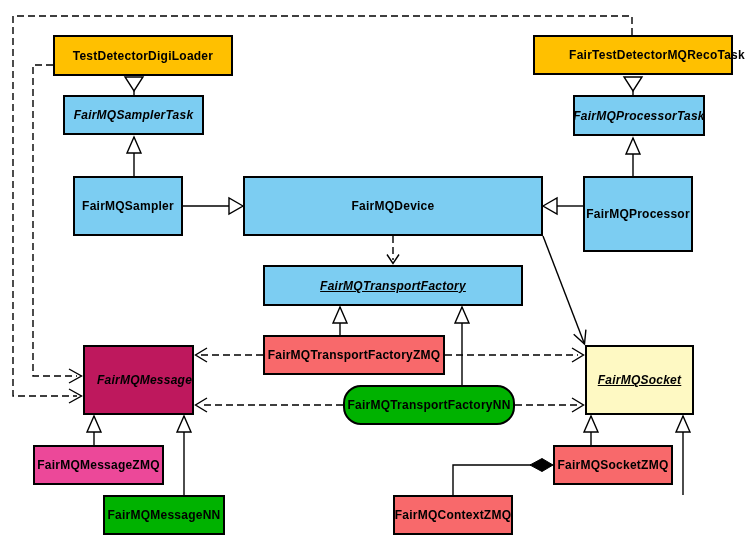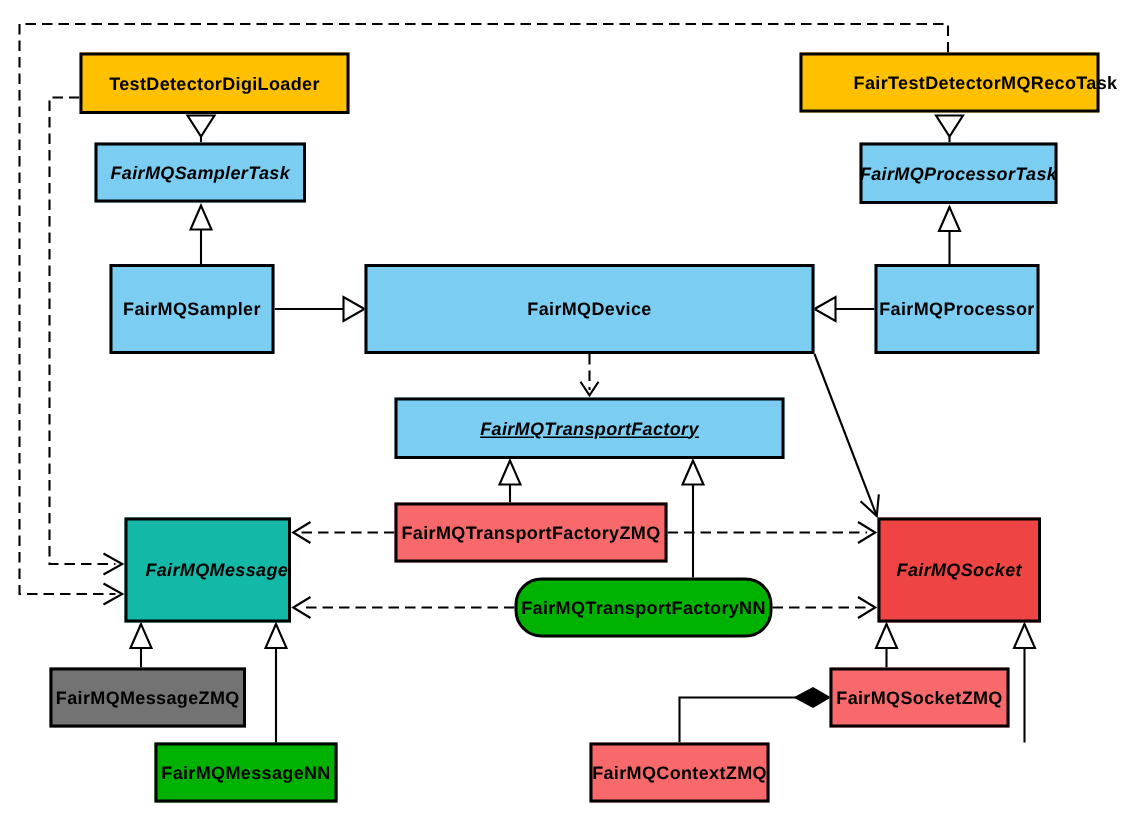--- a/index.html
+++ b/index.html
@@ -27,21 +27,21 @@
     text-align:center;
   }
   .node.abstract{font-style:italic;}
 
   .n-digi-loader{left:53px;top:35px;width:180px;height:41px;}
   .n-sampler-task{left:63px;top:95px;width:141px;height:40px;}
   .n-sampler{left:73px;top:176px;width:110px;height:60px;}
   .n-device{left:243px;top:176px;width:300px;height:60px;text-align:center;}
   .n-reco-task{left:533px;top:35px;width:200px;height:40px;}
   .n-processor-task{left:573px;top:95px;width:132px;height:41px;}
-  .n-processor{left:583px;top:176px;width:110px;height:60px;}
+  .n-processor{left:583px;top:176px;width:110px;height:76px;}
   .n-transport-factory{left:263px;top:265px;width:260px;height:41px;}
   .n-tf-zmq{left:263px;top:335px;width:182px;height:40px;}
   .n-tf-nn{left:343px;top:385px;width:172px;height:40px;}
   .n-message{left:83px;top:345px;width:111px;height:70px;}
   .n-socket{left:585px;top:345px;width:109px;height:70px;}
   .n-message-zmq{left:33px;top:445px;width:131px;height:40px;}
   .n-message-nn{left:103px;top:495px;width:122px;height:40px;}
   .n-context-zmq{left:393px;top:495px;width:120px;height:40px;}
   .n-socket-zmq{left:553px;top:445px;width:120px;height:40px;}
   .n-socket-nn{left:603px;top:495px;width:120px;height:40px;}
@@ -145,25 +145,25 @@
   <div class="node abstract n-processor-task" style="background-color: rgb(124, 205, 242);">FairMQProcessorTask</div>
 
   <div class="node n-processor" style="background-color: rgb(124, 205, 242);">FairMQProcessor</div>
 
   <div class="node abstract n-transport-factory" style="background-color: rgb(124, 205, 242); text-decoration: underline;">FairMQTransportFactory</div>
 
   <div class="node n-tf-zmq" style="background-color: rgb(248, 105, 107);">FairMQTransportFactoryZMQ</div>
 
   <div class="node n-tf-nn" style="background-color: rgb(0, 178, 0); border-radius: 18px;">FairMQTransportFactoryNN</div>
 
-  <div class="node abstract n-message" style="background-color: #14b8a6; padding-left: 12px;">FairMQMessage</div>
+  <div class="node abstract n-message" style="background-color: #be185d; padding-left: 12px;">FairMQMessage</div>
 
-  <div class="node abstract n-socket" style="background-color: #ef4444;">FairMQSocket</div>
+  <div class="node abstract n-socket" style="background-color: #fef9c3; text-decoration: underline;">FairMQSocket</div>
 
-  <div class="node n-message-zmq" style="background-color: #737373;">FairMQMessageZMQ</div>
+  <div class="node n-message-zmq" style="background-color: #ec4899;">FairMQMessageZMQ</div>
 
   <div class="node n-message-nn" style="background-color: rgb(0, 178, 0);">FairMQMessageNN</div>
 
   <div class="node n-context-zmq" style="background-color: rgb(248, 105, 107);">FairMQContextZMQ</div>
 
   <div class="node n-socket-zmq" style="background-color: rgb(248, 105, 107);">FairMQSocketZMQ</div>
 
 
 </div>
 

